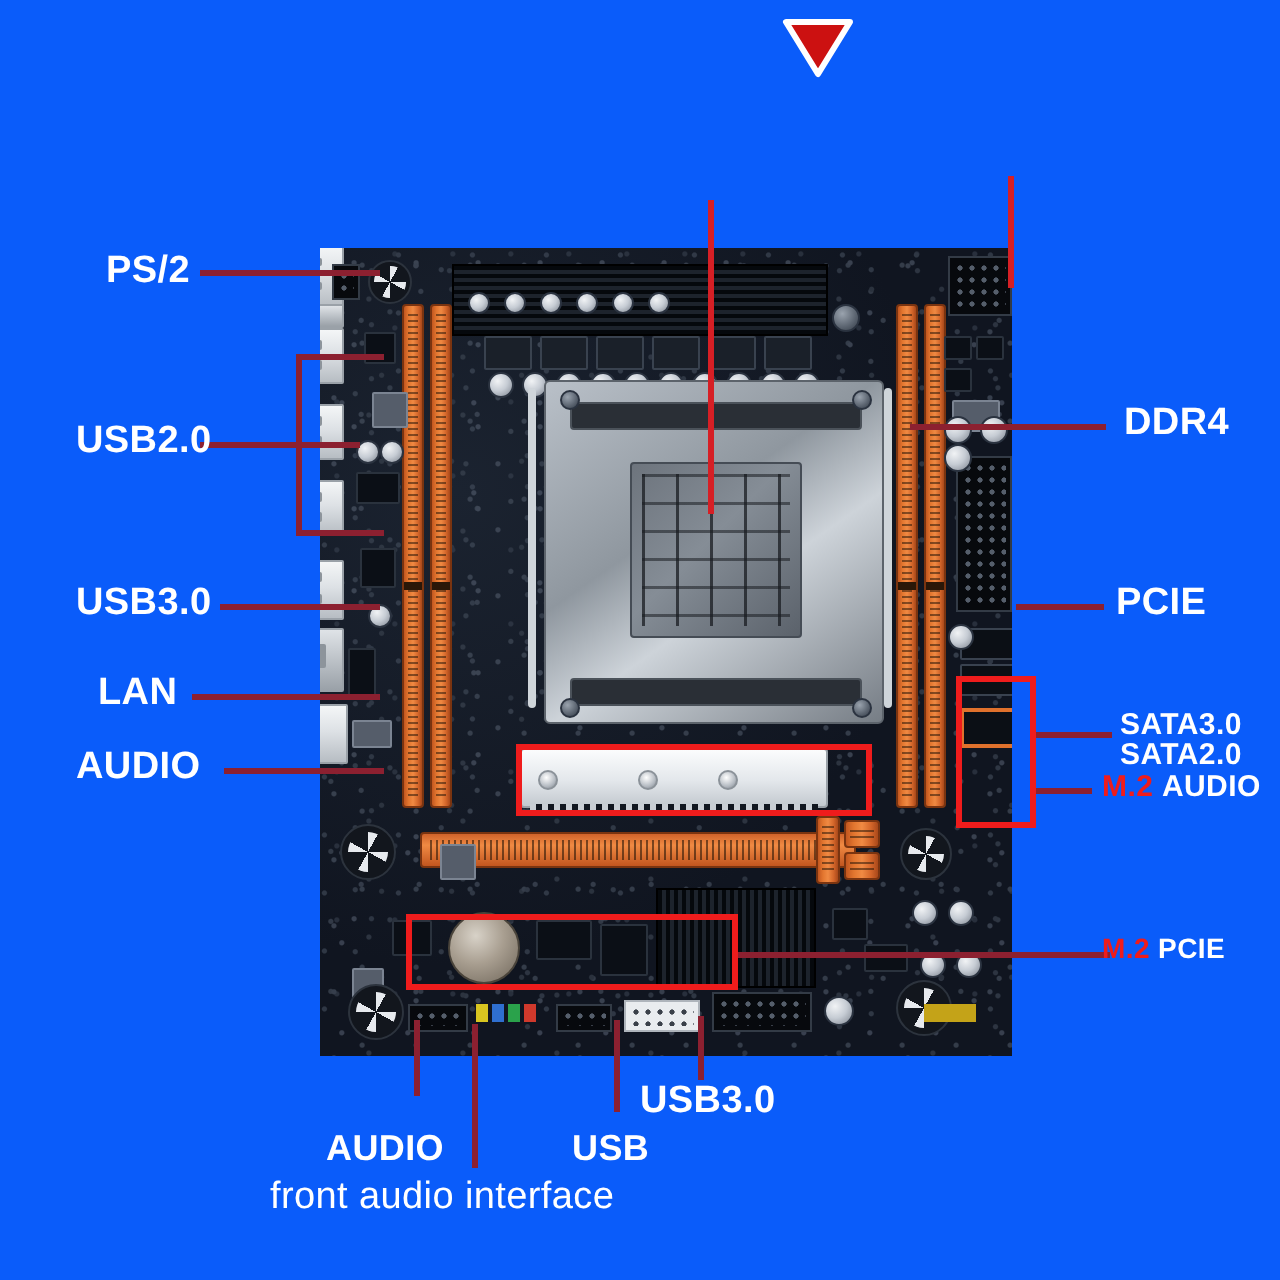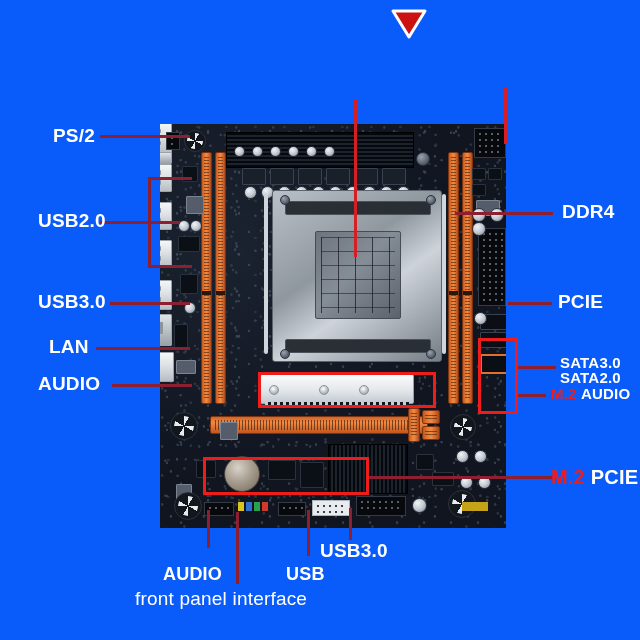--- a/index.html
+++ b/index.html
@@ -365,25 +365,25 @@
 
   <div class="lbl" style="left:558px;top:292px;font-size:19px;">PCIE</div>
 
   <div class="lbl" style="left:560px;top:355px;font-size:15px;">SATA3.0</div>
   <div class="lbl" style="left:560px;top:370px;font-size:15px;">SATA2.0</div>
 
   <div class="lbl" style="left:551px;top:386px;font-size:15px;">
     <span class="red">M.2</span><span>&nbsp;</span><span>AUDIO</span>
   </div>
 
-  <div class="lbl" style="left:551px;top:467px;font-size:20px;">
+  <div class="lbl" style="left:551px;top:467px;font-size:14px;">
     <span class="red">M.2</span><span>&nbsp;</span><span>PCIE</span>
   </div>
 
   <div class="lbl" style="left:163px;top:565px;font-size:18px;">AUDIO</div>
 
-  <div class="lbl thin" style="left:135px;top:589px;font-size:19px;">front panel interface</div>
+  <div class="lbl thin" style="left:135px;top:589px;font-size:19px;">front audio interface</div>
 
   <div class="lbl" style="left:286px;top:565px;font-size:18px;">USB</div>
 
   <div class="lbl" style="left:320px;top:541px;font-size:19px;">USB3.0</div>
 
 </div>
 
 </body></html>

